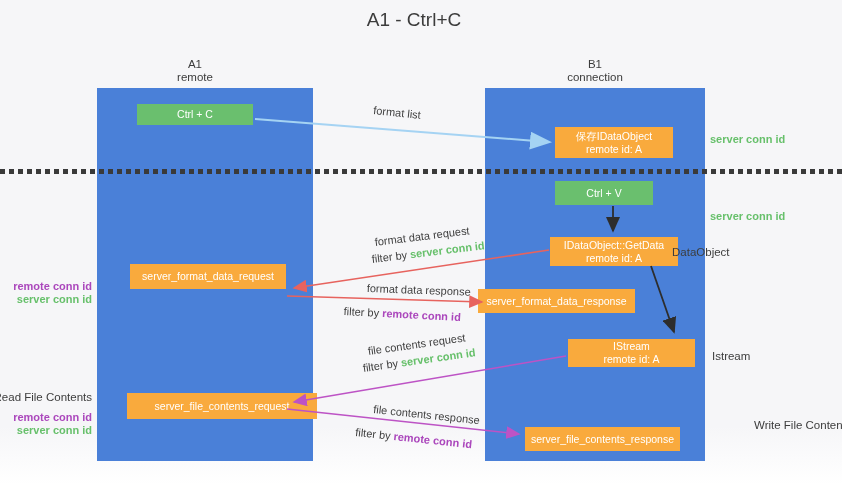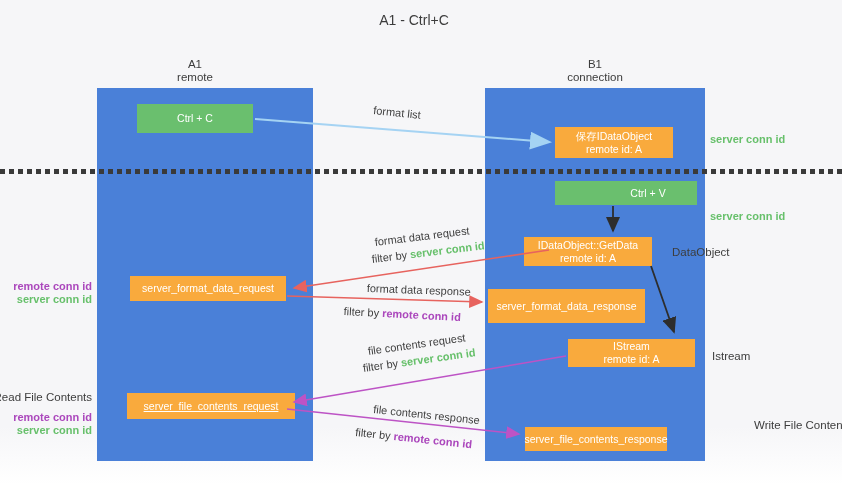--- a/index.html
+++ b/index.html
@@ -11,21 +11,21 @@
     position: relative;
     width: 842px;
     height: 485px;
     overflow: hidden;
     background: linear-gradient(180deg, #f6f6f8 0%, #f6f6f8 88%, #ffffff 100%);
   }
   .title {
     position: absolute;
     left: 314px; top: 10px; width: 200px;
     text-align: center;
-    font-size: 14px;
+    font-size: 19px;
     line-height: 20px;
     color: #3c3c3c;
     z-index: 5;
   }
   .lane-header {
     position: absolute;
     text-align: center;
     font-size: 11.5px;
     line-height: 13px;
     color: #3c3c3c;
@@ -60,29 +60,29 @@
     color: #ffffff;
     font-size: 10.5px;
     line-height: 13px;
     text-align: center;
     white-space: nowrap;
     z-index: 3;
   }
   .node.green  { background: var(--node_green,  #6abf6e); }
   .node.orange { background: var(--node_orange, #f9aa3d); }
 
-  #node-ctrl-c   { left:137px; top:104px; width:116px; height:29px; }
+  #node-ctrl-c   { left:137px; top:104px; width:116px; height:21px; }
   #node-save-obj { left:555px; top:127px; width:118px; height:31px; }
-  #node-ctrl-v   { left:555px; top:181px; width:98px; height:24px;padding-left:44px; }
-  #node-getdata  { left:524px; top:237px; width:128px; height:29px; }
-  #node-fmt-req  { left:130px; top:276px; width:156px; height:25px; }
-  #node-fmt-resp { left:488px; top:289px; width:157px; height:34px; }
+  #node-ctrl-v   { left:555px; top:181px; width:98px; height:24px; }
+  #node-getdata  { left:550px; top:237px; width:128px; height:29px; }
+  #node-fmt-req  { left:130px; top:264px; width:156px; height:25px; }
+  #node-fmt-resp { left:478px; top:289px; width:157px; height:24px; }
   #node-istream  { left:568px; top:339px; width:127px; height:28px; }
-  #node-file-req { left:127px; top:393px; width:168px; height:26px;text-decoration:underline; }
-  #node-file-resp{ left:525px; top:427px; width:142px; height:24px; }
+  #node-file-req { left:127px; top:393px; width:190px; height:26px; }
+  #node-file-resp{ left:525px; top:427px; width:155px; height:24px; }
 
   svg.arrows {
     position: absolute; left:0; top:0; width:842px; height:485px;
     z-index: 4; pointer-events: none;
   }
   line.blue   { stroke: var(--arrow_light_blue, #a5d3f3); stroke-width: 2; }
   line.red    { stroke: var(--arrow_red,    #e7635e); stroke-width: 1.6; }
   line.purple { stroke: var(--arrow_purple, #bd53c5); stroke-width: 1.6; }
   line.black  { stroke: var(--arrow_black,  #2d2d2d); stroke-width: 1.8; }
   .mk-blue   { fill: var(--arrow_light_blue, #a5d3f3); }

